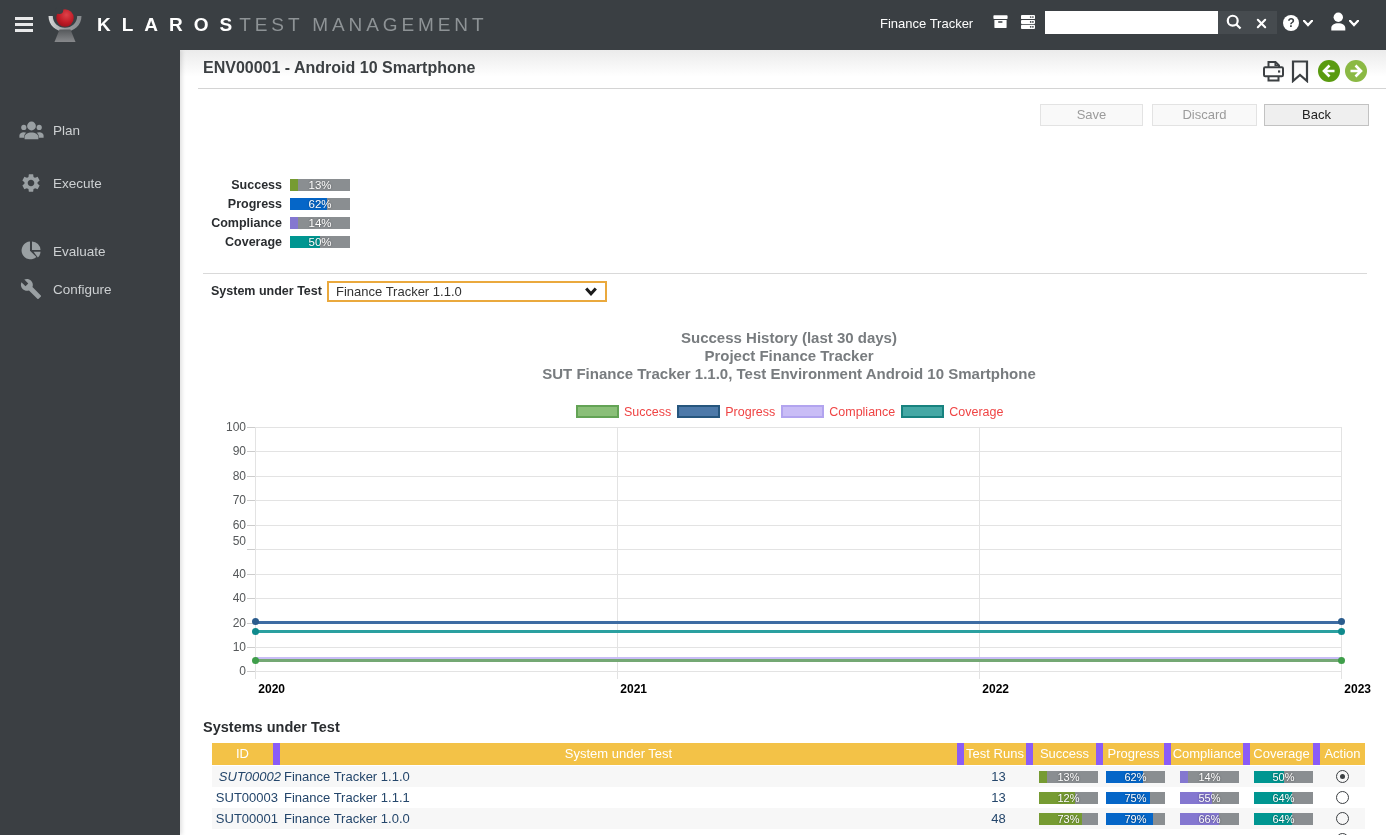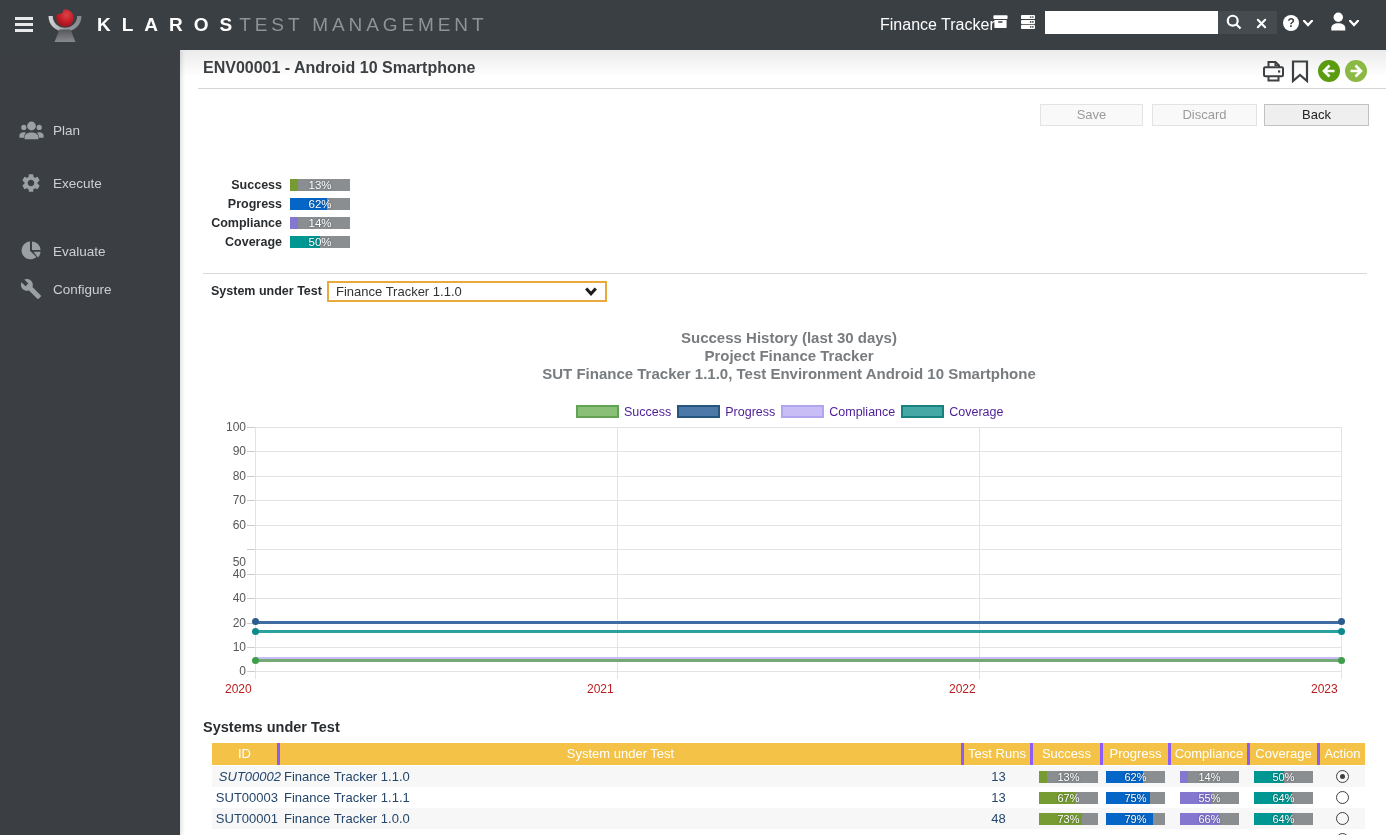--- a/index.html
+++ b/index.html
@@ -8,21 +8,21 @@
 #header { position:absolute; left:0; top:0; width:1386px; height:50px; background:#3a3f43; z-index:30; }
 #sidebar { position:absolute; left:0; top:50px; width:180px; height:785px; background:#3b3f43; z-index:20;
   box-shadow:2px 0 4px rgba(0,0,0,0.12); }
 #content { position:absolute; left:180px; top:50px; width:1206px; height:618px; background:#fff; }
 
 
 .hamb { position:absolute; left:15px; top:17px; width:18px; height:15px; }
 .hamb div { height:2.6px; background:#e8e9ea; margin-bottom:3.4px; }
 #klaros { position:absolute; left:97px; top:14px; color:#fff; font-size:19px; font-weight:bold; letter-spacing:11px; }
 #klaros span { color:#8e9396; font-weight:normal; margin-left:-4px; letter-spacing:3.9px; }
-#ftlabel { position:absolute; left:880px; top:16px; color:#fdfdfd; font-size:16px; }
+#ftlabel { position:absolute; left:880px; top:16px; color:#fdfdfd; font-size:13px; }
 #searchbox { position:absolute; left:1045px; top:11px; width:173px; height:23px; background:#fff; }
 #searchbtns { position:absolute; left:1218px; top:11px; width:59px; height:23px; background:#464b4f; }
 
 
 .mitem { position:absolute; left:0; width:180px; height:53px; color:#cdd0d2; font-size:13.5px; }
 .mitem .lbl { position:absolute; left:53px; top:50%; transform:translateY(-50%); }
 .mitem svg { position:absolute; left:20px; top:50%; transform:translateY(-50%); }
 .mitem.active { background:#4d5156; color:#ffffff; border-left:4px solid #efbf4c; }
 .mitem.active .lbl { left:49px; }
 .mitem.active svg { left:14px; }
@@ -52,39 +52,39 @@
 .g { background:#769b32; } .b { background:#0566c8; } .p { background:#8477d0; } .t { background:#009691; }
 
 #divider1 { position:absolute; left:23px; top:223px; width:1164px; height:1px; background:#d9d9d9; }
 #sutlabel { position:absolute; left:31px; top:234px; font-size:12.5px; font-weight:bold; color:#2a2d30; }
 #sutselect { position:absolute; left:147px; top:231px; width:280px; height:21px; border:2px solid #eaa93d;
   background:#fff; font-size:13px; color:#333; line-height:17px; padding-left:7px; }
 
 
 #charttitle { position:absolute; left:0; top:279px; width:1218px; text-align:center;
   font-size:15px; font-weight:bold; color:#787c7f; line-height:18px; }
-#legend { position:absolute; left:396px; top:355px; height:14px; font-size:12.5px; color:#4c1d95; }
+#legend { position:absolute; left:396px; top:355px; height:14px; font-size:12.5px; color:#ef4444; }
 .sw { display:inline-block; width:43px; height:13px; border-width:2.5px; border-style:solid; vertical-align:middle; margin-right:5px; position:relative; top:-1px; }
 .legitem { margin-right:2.5px; }
 
 
 #plot { position:absolute; left:75px; top:377px; width:1086px; height:244px; background:#fff; }
 .hgrid { position:absolute; left:0; width:1086px; height:1px; background:#e3e3e3; }
 .vgrid { position:absolute; top:0; width:1px; height:252px; background:#e3e3e3; }
 .ytick { position:absolute; left:-8px; width:8px; height:1px; background:#cccccc; }
 .ylab { position:absolute; right:1095px; width:40px; text-align:right; font-size:12px; color:#55585a; }
-.xlab { position:absolute; top:255px; width:60px; text-align:left; font-size:12px; color:#b91c1c; }
+.xlab { position:absolute; top:255px; width:60px; text-align:right; font-size:12px; color:#000000;font-weight:bold; }
 .series { position:absolute; left:0; width:1086px; border-radius:2px; }
 .dot { position:absolute; width:7px; height:7px; border-radius:50%; }
 
 
 #suthead { position:absolute; left:23px; top:669px; font-size:14.5px; font-weight:bold; color:#2a2d30; }
 #tbl { position:absolute; left:32px; top:693px; width:1153px; }
 .thr { position:absolute; top:0; height:22px; background:#f3c247; color:#fff; font-size:13px;
-  text-align:center; line-height:21px; border-right:3px solid #8b5cf6; }
+  text-align:center; line-height:21px; border-right:7px solid #8b5cf6; }
 .row { position:absolute; width:1153px; height:21px; font-size:13px; color:#24466b; }
 .row .cell { position:absolute; top:0; height:21px; line-height:21px; }
 .rbar { position:absolute; top:4.5px; width:59px; height:12px; background:#8a8e91; }
 .rbar .fill { position:absolute; left:0; top:0; height:12px; }
 .rbar .pct { position:absolute; left:0; top:0; width:100%; text-align:center; font-size:11px;
   color:#fff; line-height:12px; text-shadow:0 0 2px rgba(0,0,0,0.5); }
 .radio { position:absolute; width:13px; height:13px; border:1.5px solid #3c4043; border-radius:50%; top:4px; }
 .radio.sel::after { content:""; position:absolute; left:2.5px; top:2.5px; width:5px; height:5px;
   border-radius:50%; background:#3c4043; }
 </style>
@@ -176,21 +176,21 @@
     <div class="ytick" style="top:244px;"></div>
     <div class="vgrid" style="left:0px;"></div>
     <div class="vgrid" style="left:362px;"></div>
     <div class="vgrid" style="left:724px;"></div>
     <div class="vgrid" style="left:1086px;"></div>
     <div class="ylab" style="top:-7px;">100</div>
     <div class="ylab" style="top:17px;">90</div>
     <div class="ylab" style="top:42px;">80</div>
     <div class="ylab" style="top:66px;">70</div>
     <div class="ylab" style="top:91px;">60</div>
-    <div class="ylab" style="top:128px;text-align:right;">50</div>
+    <div class="ylab" style="top:107px;text-align:right;">50</div>
     <div class="ylab" style="top:140px;">40</div>
     <div class="ylab" style="top:164px;">40</div>
     <div class="ylab" style="top:189px;">20</div>
     <div class="ylab" style="top:213px;">10</div>
     <div class="ylab" style="top:237px;">0</div>
     <div class="xlab" style="left:-30px;">2020</div>
     <div class="xlab" style="left:332px;">2021</div>
     <div class="xlab" style="left:694px;">2022</div>
     <div class="xlab" style="left:1056px;">2023</div>
     <div class="series" style="top:193.5px; height:3px; background:#3e6ca3;"></div>
@@ -236,21 +236,21 @@
           <div class="pct">50%</div>
         </div>
       <div class="radio sel" style="left:1124px;"></div>
     </div>
     <div class="row" style="top:44px; background:#ffffff;">
       <div class="cell" style="left:0; width:66px; text-align:right;">SUT00003</div>
       <div class="cell" style="left:72px;">Finance Tracker 1.1.1</div>
       <div class="cell" style="left:752px; width:69px; text-align:center;">13</div>
       <div class="rbar" style="left:827px;">
           <div class="fill g" style="width:36px;"></div>
-          <div class="pct">67%</div>
+          <div class="pct">12%</div>
         </div>
       <div class="rbar" style="left:894px;">
           <div class="fill b" style="width:44px;"></div>
           <div class="pct">75%</div>
         </div>
       <div class="rbar" style="left:968px;">
           <div class="fill p" style="width:32px;"></div>
           <div class="pct">55%</div>
         </div>
       <div class="rbar" style="left:1042px;">

